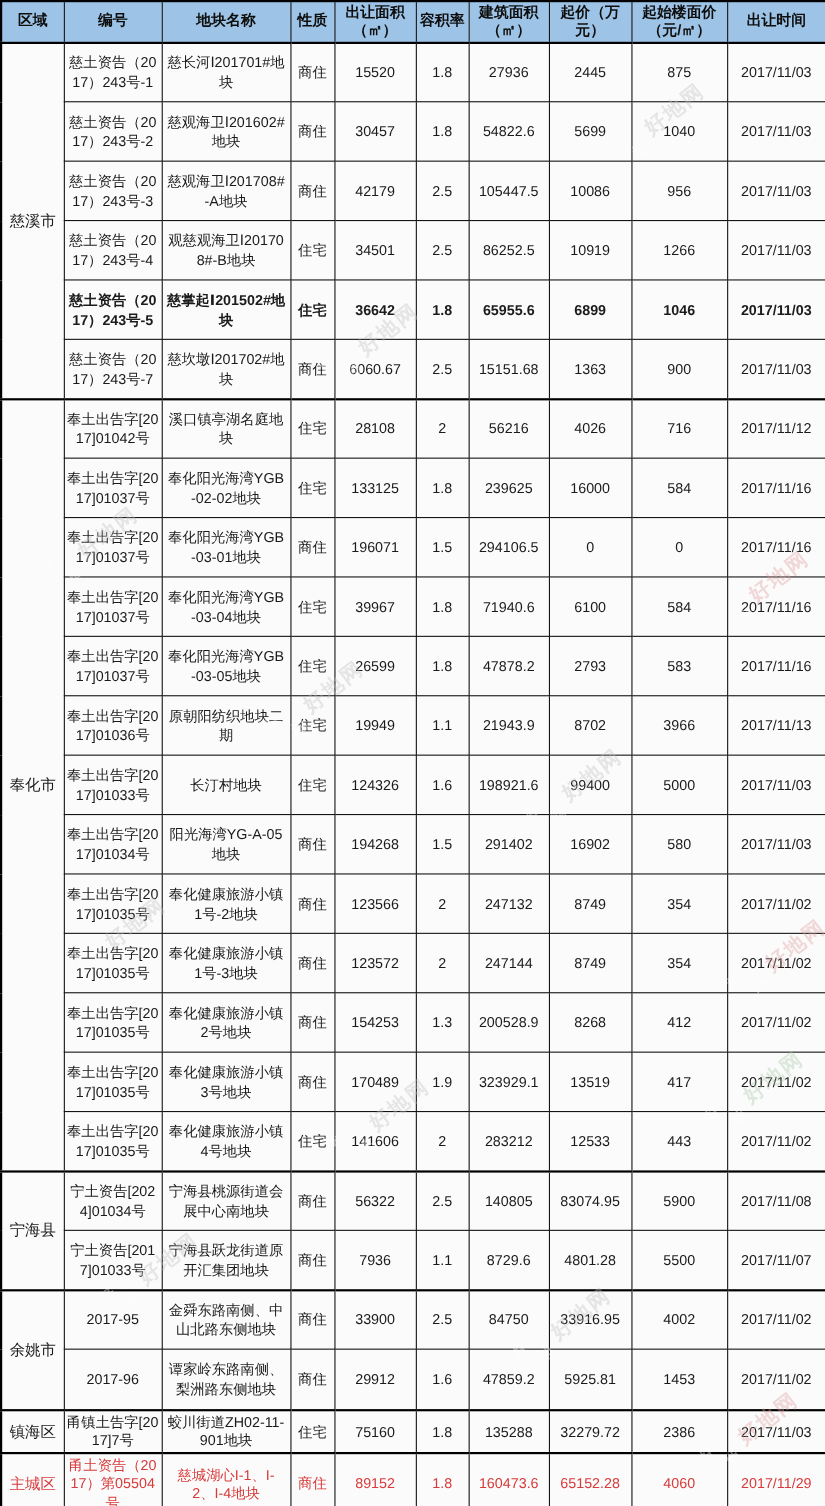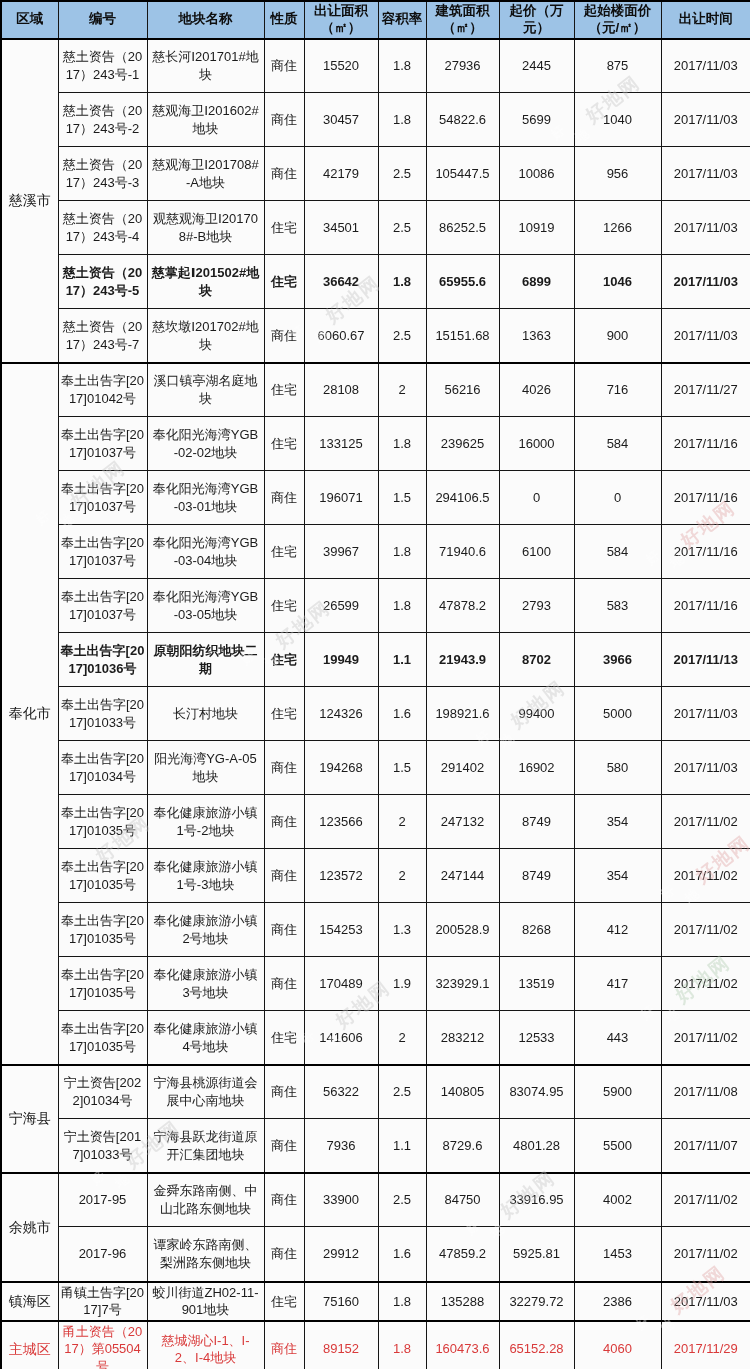--- a/index.html
+++ b/index.html
@@ -151,21 +151,21 @@
         <tr class="section-start" style="height: 54px;">
           <td rowspan="13" class="region-cell">奉化市</td>
           <td class="cell-code">奉土出告字[2017]01042号</td>
           <td class="cell-name">溪口镇亭湖名庭地块</td>
           <td class="cell-nature">住宅</td>
           <td class="cell-area">28108</td>
           <td class="cell-far">2</td>
           <td class="cell-build-area">56216</td>
           <td class="cell-start-price">4026</td>
           <td class="cell-floor-price">716</td>
-          <td class="cell-date">2017/11/27</td>
+          <td class="cell-date">2017/11/12</td>
         </tr>
         <tr style="height: 54px;">
           <td class="cell-code">奉土出告字[2017]01037号</td>
           <td class="cell-name">奉化阳光海湾YGB-02-02地块</td>
           <td class="cell-nature">住宅</td>
           <td class="cell-area">133125</td>
           <td class="cell-far">1.8</td>
           <td class="cell-build-area">239625</td>
           <td class="cell-start-price">16000</td>
           <td class="cell-floor-price">584</td>
@@ -197,21 +197,21 @@
           <td class="cell-code">奉土出告字[2017]01037号</td>
           <td class="cell-name">奉化阳光海湾YGB-03-05地块</td>
           <td class="cell-nature">住宅</td>
           <td class="cell-area">26599</td>
           <td class="cell-far">1.8</td>
           <td class="cell-build-area">47878.2</td>
           <td class="cell-start-price">2793</td>
           <td class="cell-floor-price">583</td>
           <td class="cell-date">2017/11/16</td>
         </tr>
-        <tr style="height: 54px; font-weight: bold;">
+        <tr style="height: 54px;">
           <td class="cell-code">奉土出告字[2017]01036号</td>
           <td class="cell-name">原朝阳纺织地块二期</td>
           <td class="cell-nature">住宅</td>
           <td class="cell-area">19949</td>
           <td class="cell-far">1.1</td>
           <td class="cell-build-area">21943.9</td>
           <td class="cell-start-price">8702</td>
           <td class="cell-floor-price">3966</td>
           <td class="cell-date">2017/11/13</td>
         </tr>
@@ -287,21 +287,21 @@
           <td class="cell-nature">住宅</td>
           <td class="cell-area">141606</td>
           <td class="cell-far">2</td>
           <td class="cell-build-area">283212</td>
           <td class="cell-start-price">12533</td>
           <td class="cell-floor-price">443</td>
           <td class="cell-date">2017/11/02</td>
         </tr>
         <tr class="section-start" style="height: 54px;">
           <td rowspan="2" class="region-cell">宁海县</td>
-          <td class="cell-code">宁土资告[2022]01034号</td>
+          <td class="cell-code">宁土资告[2024]01034号</td>
           <td class="cell-name">宁海县桃源街道会展中心南地块</td>
           <td class="cell-nature">商住</td>
           <td class="cell-area">56322</td>
           <td class="cell-far">2.5</td>
           <td class="cell-build-area">140805</td>
           <td class="cell-start-price">83074.95</td>
           <td class="cell-floor-price">5900</td>
           <td class="cell-date">2017/11/08</td>
         </tr>
         <tr style="height: 54px;">

